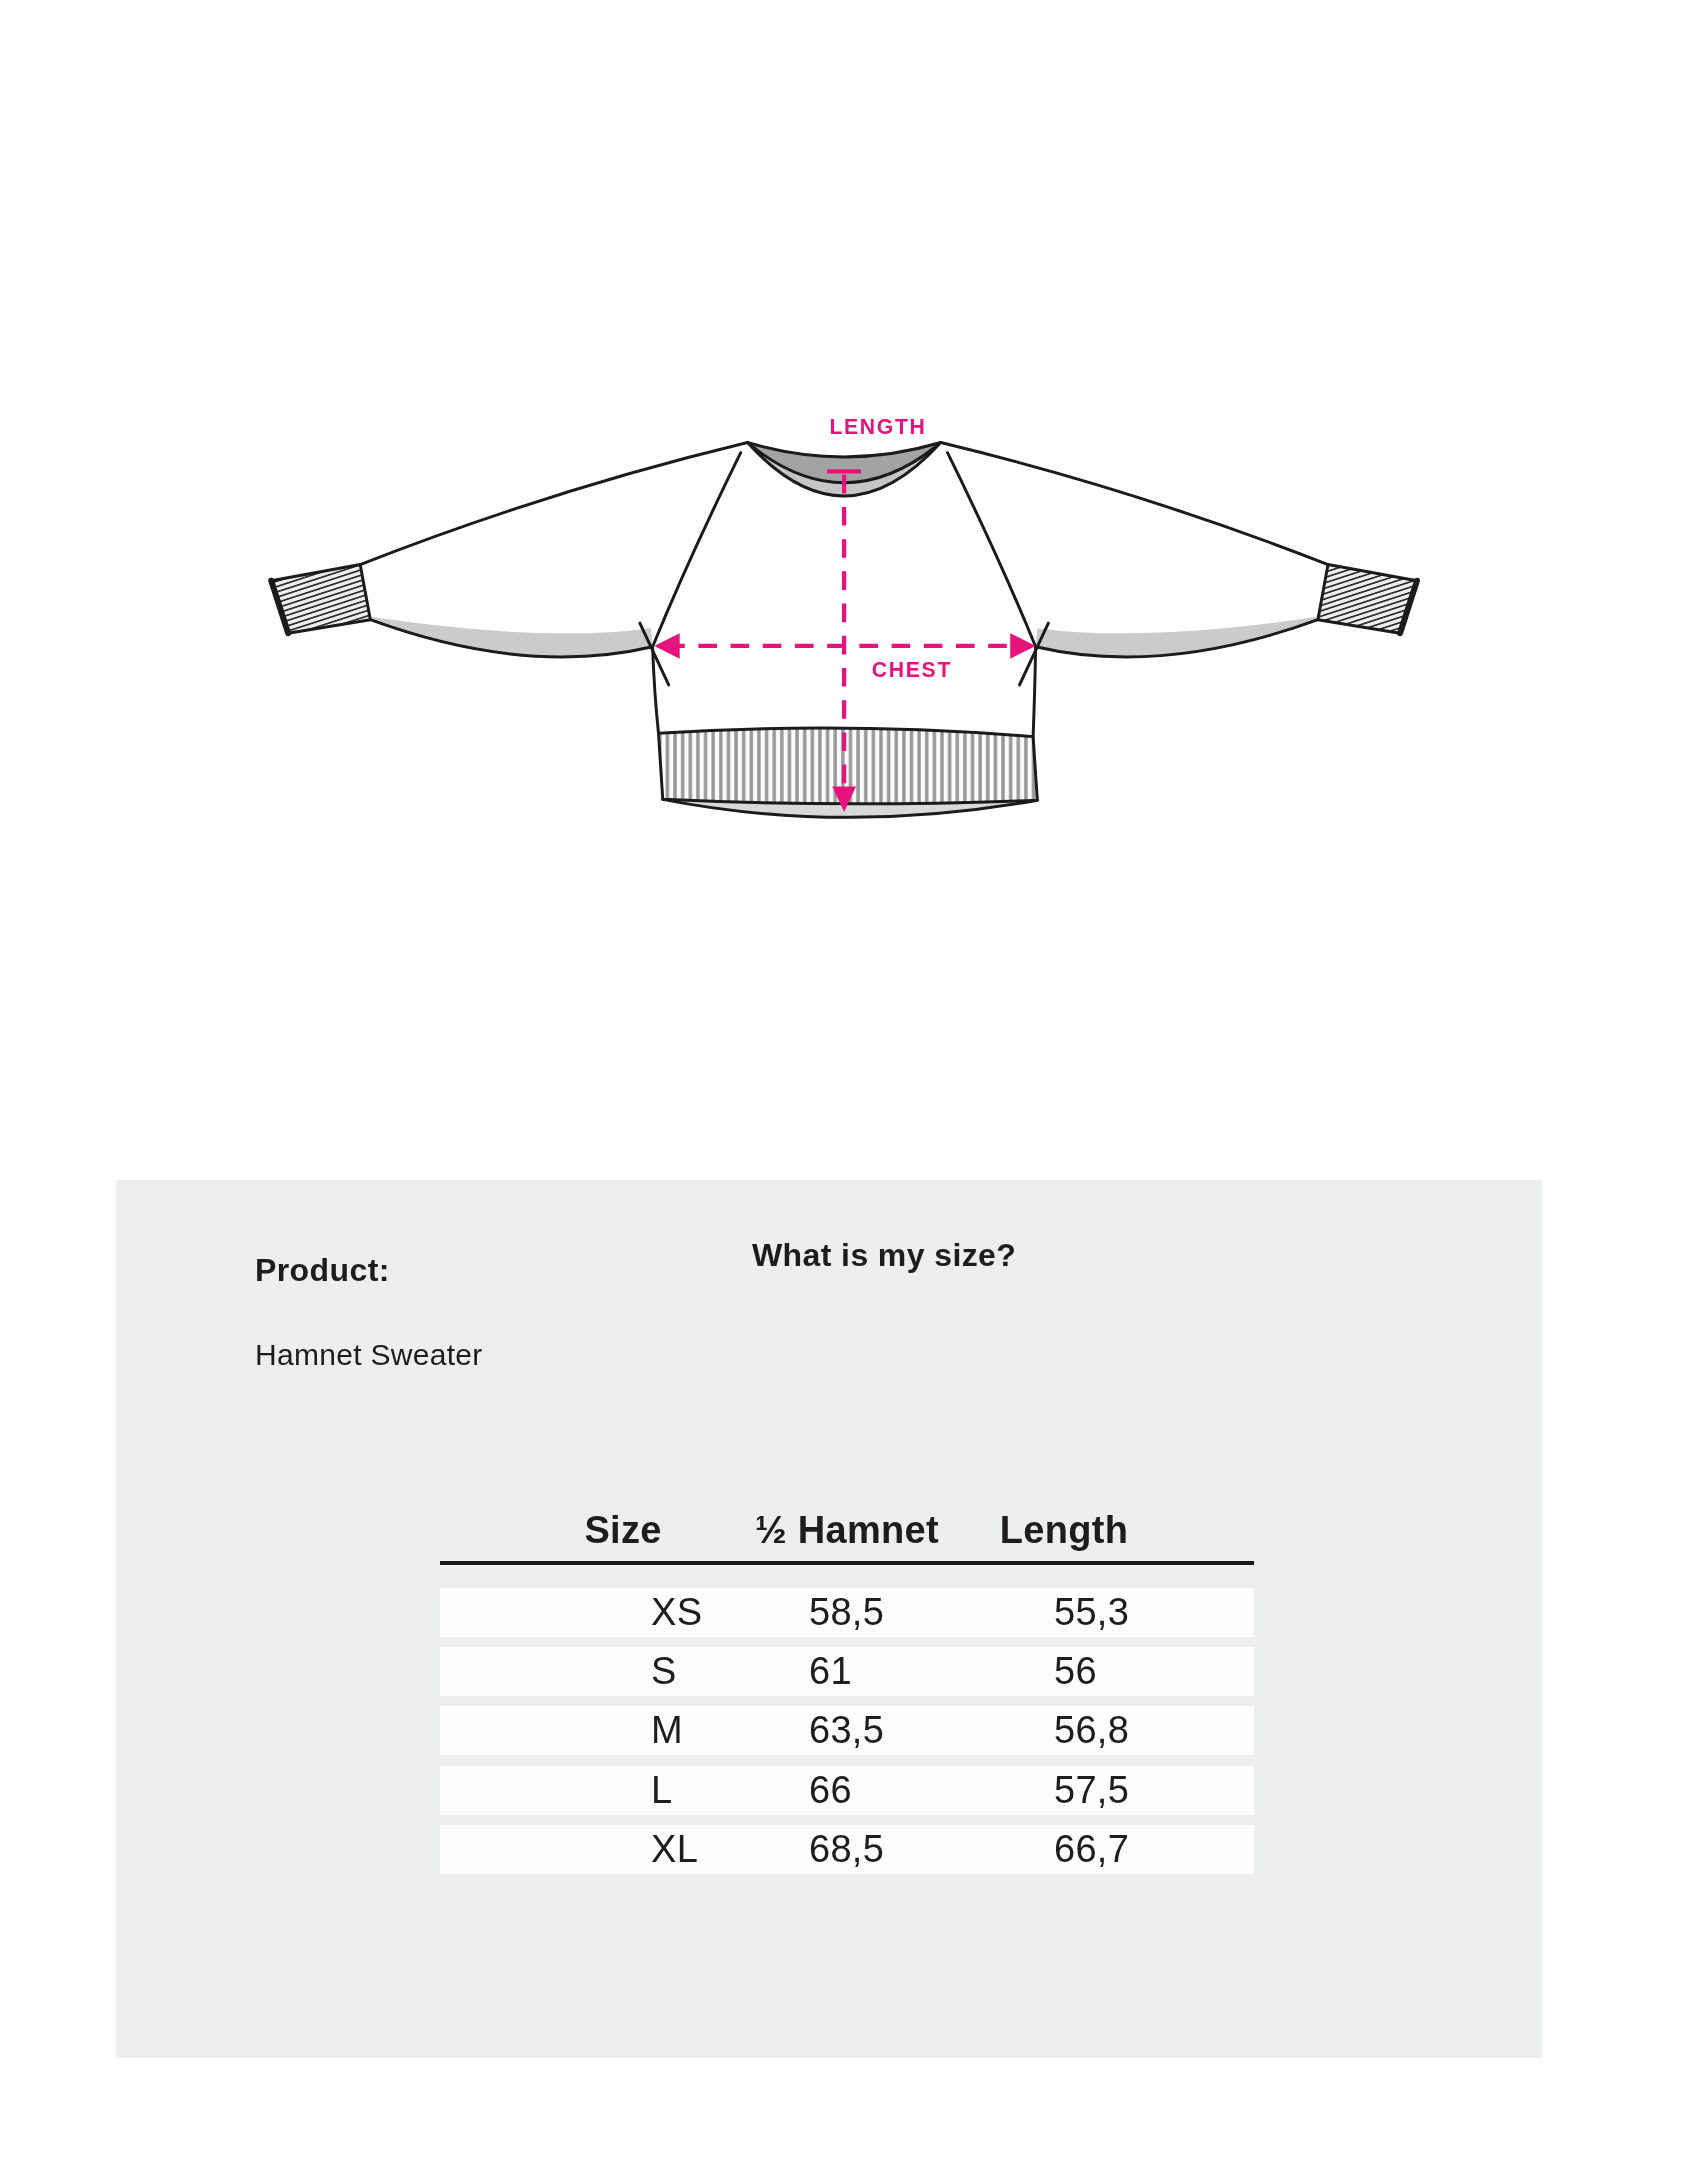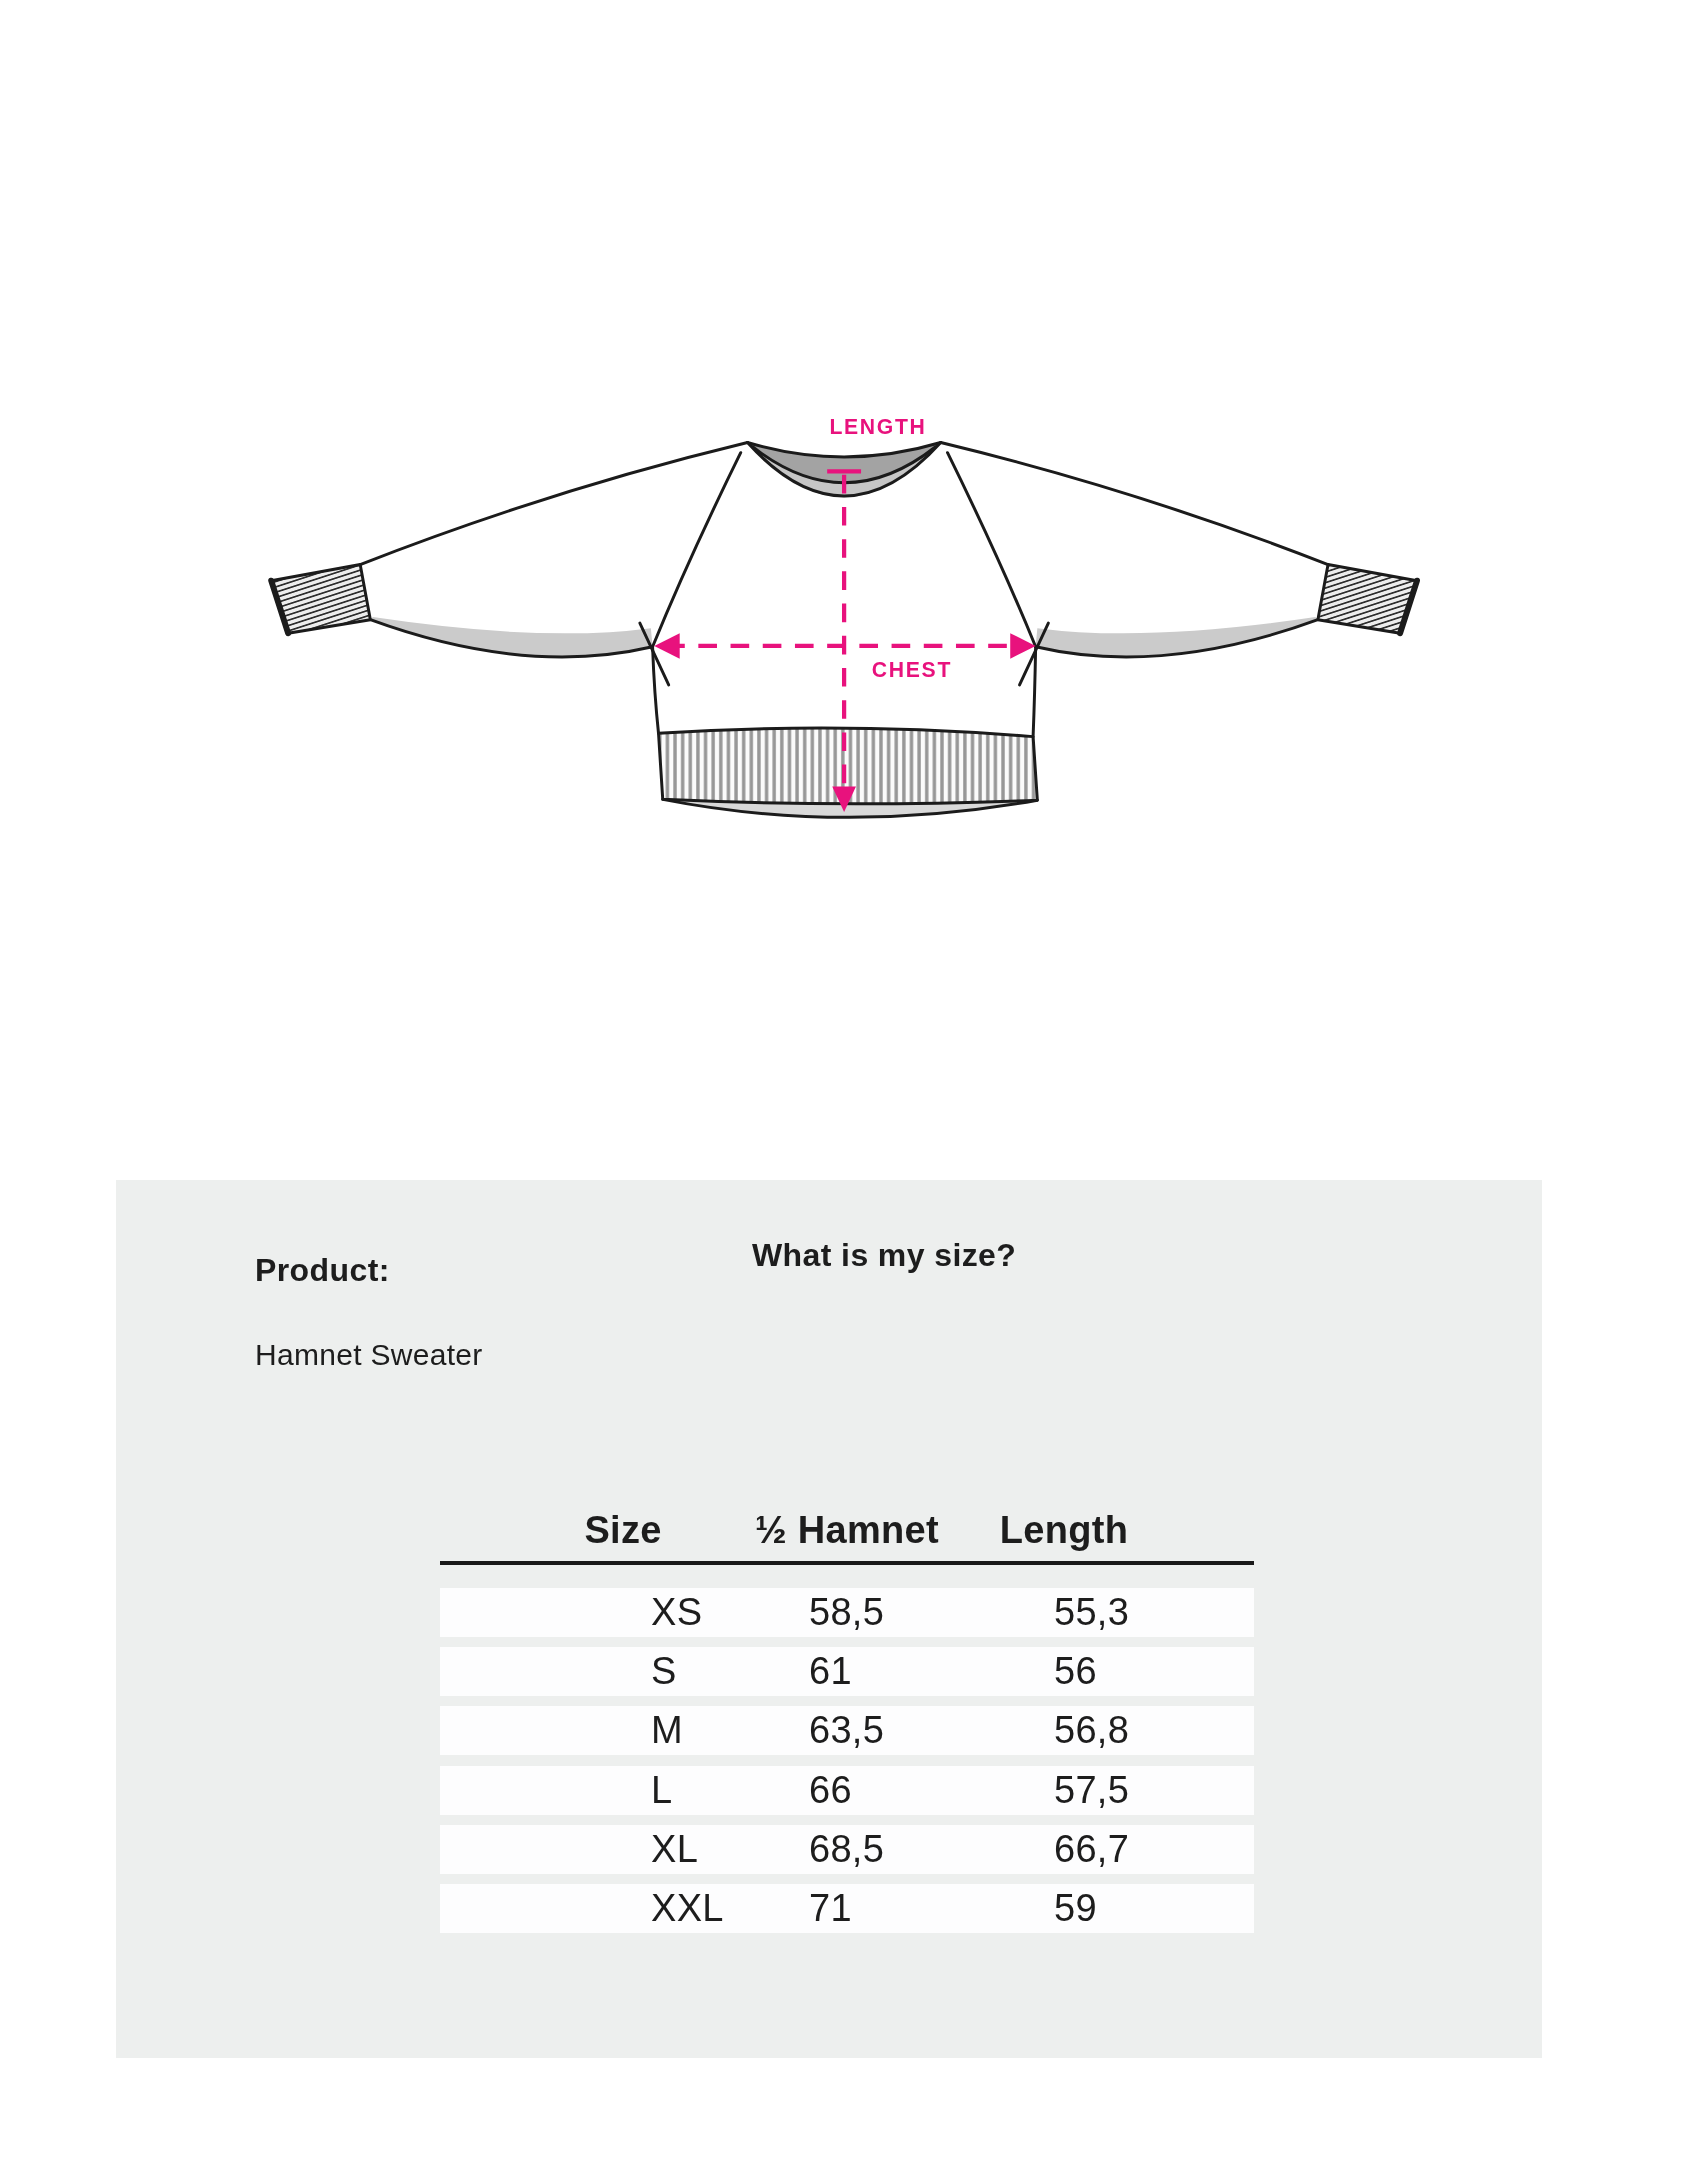--- a/index.html
+++ b/index.html
@@ -128,22 +128,17 @@
       <div class="row">
         <span class="cell-size">L</span>
         <span class="cell-chest">66</span>
         <span class="cell-length">57,5</span>
       </div>
       <div class="row">
         <span class="cell-size">XL</span>
         <span class="cell-chest">68,5</span>
         <span class="cell-length">66,7</span>
       </div>
-      <div class="row">
-        <span class="cell-size">XXL</span>
-        <span class="cell-chest">71</span>
-        <span class="cell-length">59</span>
-      </div>
     </div>
 
   </div>
 </div>
 
 
 </body></html>

